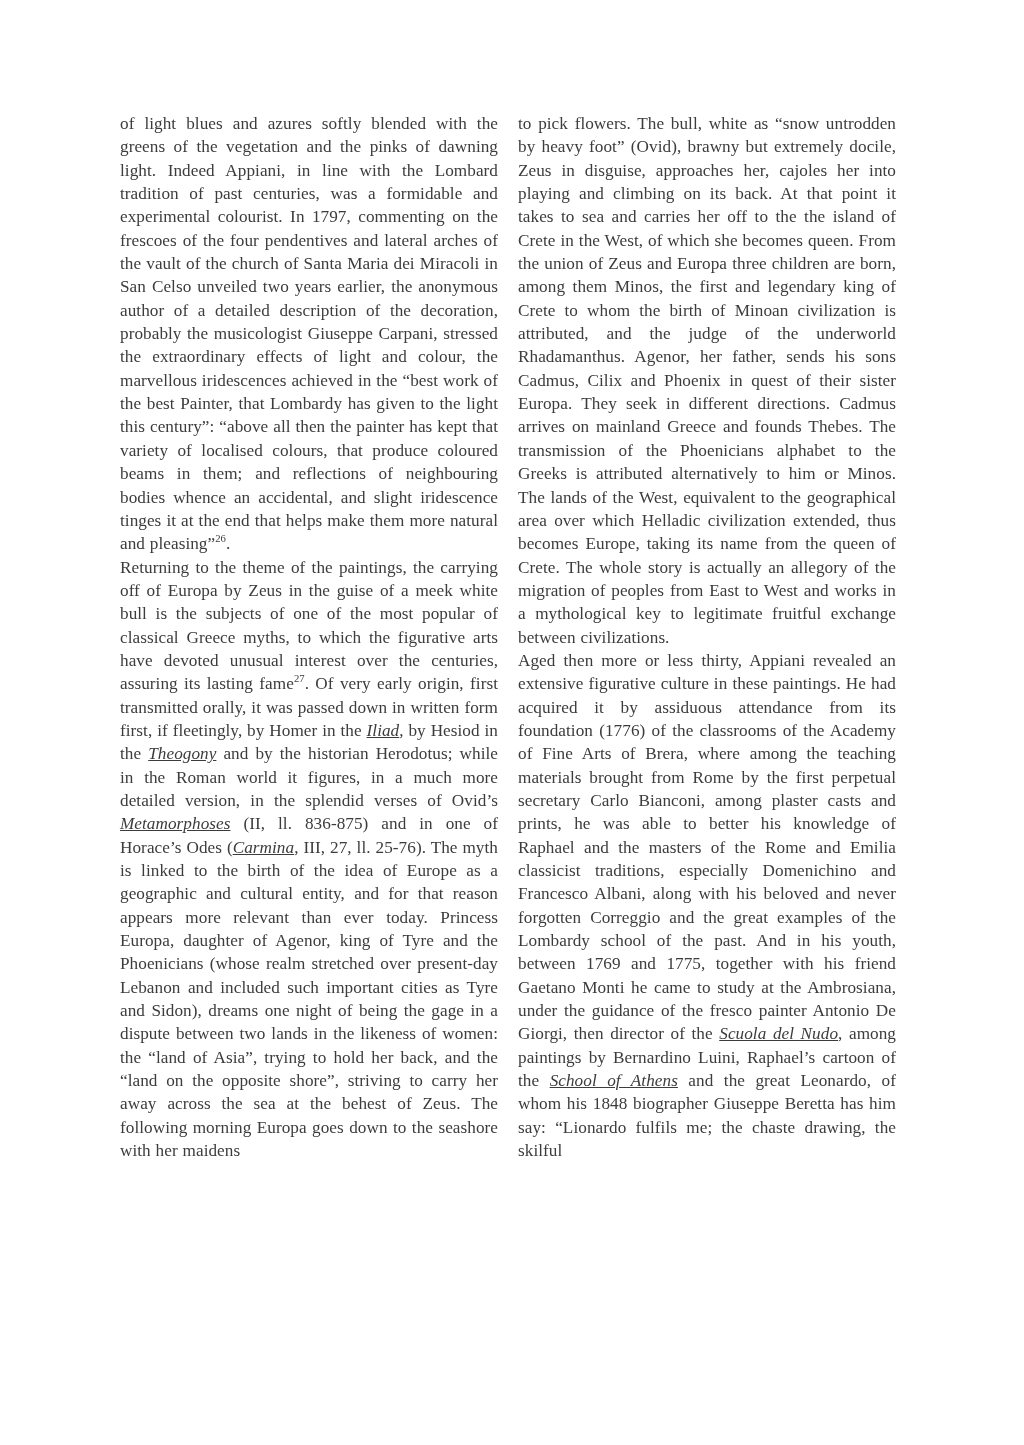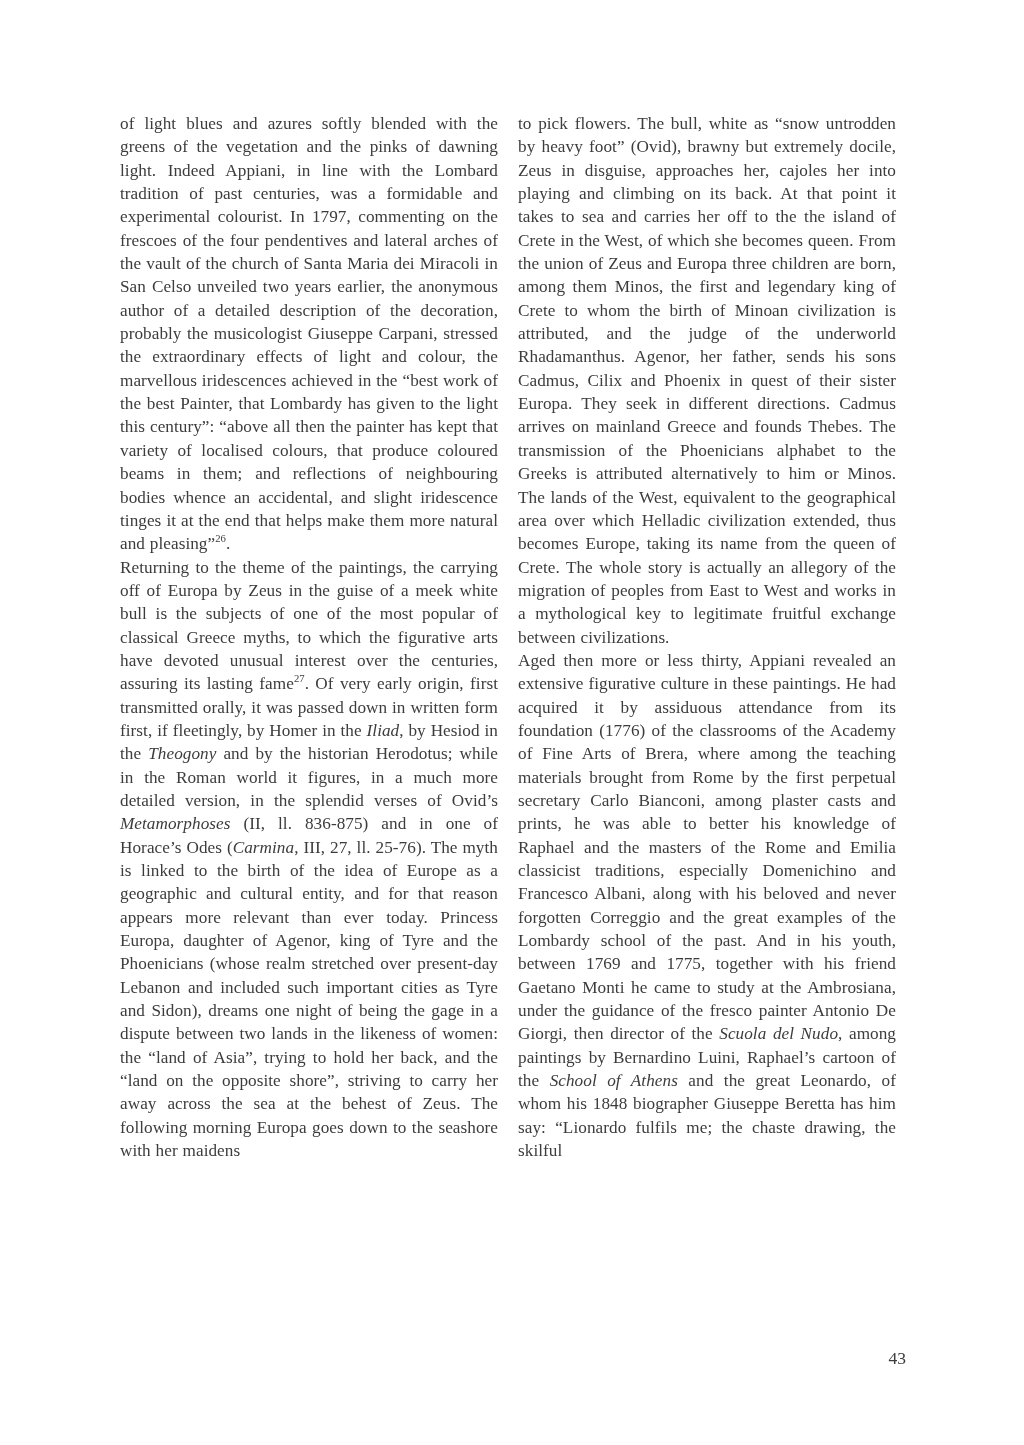--- a/index.html
+++ b/index.html
@@ -28,21 +28,21 @@
     font-feature-settings: "onum";
   }
   .col-left  { left: 120px; }
   .col-right { left: 518px; }
   .col p { margin: 0; padding: 0; }
   sup.fn {
     font-size: 0.62em;
     vertical-align: super;
     line-height: 0;
   }
-  i.it { font-style: italic; }
+  i.it { font-style: italic; text-decoration: underline; }
   .page-number {
     position: absolute;
     top: 1348px;
     left: 120px;
     width: 786px;
     text-align: right;
     font-size: 17.5px;
     color: #3c3c3c;
   }
 </style>
@@ -51,14 +51,13 @@
 
 <div class="page">
   <div class="col col-left">
       <p>of light blues and azures softly blended with the greens of the vegetation and the pinks of dawning light. Indeed Appiani, in line with the Lombard tradition of past centuries, was a formidable and experimental colourist. In 1797, commenting on the frescoes of the four pendentives and lateral arches of the vault of the church of Santa Maria dei Miracoli in San Celso unveiled two years earlier, the anonymous author of a detailed description of the decoration, probably the musicologist Giuseppe Carpani, stressed the extraordinary effects of light and colour, the marvellous iridescences achieved in the “best work of the best Painter, that Lombardy has given to the light this century”: “above all then the painter has kept that variety of localised colours, that produce coloured beams in them; and reflections of neighbouring bodies whence an accidental, and slight iridescence tinges it at the end that helps make them more natural and pleasing”<sup class="fn">26</sup>.</p>
       <p>Returning to the theme of the paintings, the carrying off of Europa by Zeus in the guise of a meek white bull is the subjects of one of the most popular of classical Greece myths, to which the figurative arts have devoted unusual interest over the centuries, assuring its lasting fame<sup class="fn">27</sup>. Of very early origin, first transmitted orally, it was passed down in written form first, if fleetingly, by Homer in the <i class="it">Iliad</i>, by Hesiod in the <i class="it">Theogony</i> and by the historian Herodotus; while in the Roman world it figures, in a much more detailed version, in the splendid verses of Ovid’s <i class="it">Metamorphoses</i> (II, ll. 836-875) and in one of Horace’s Odes (<i class="it">Carmina</i>, III, 27, ll. 25-76). The myth is linked to the birth of the idea of Europe as a geographic and cultural entity, and for that reason appears more relevant than ever today. Princess Europa, daughter of Agenor, king of Tyre and the Phoenicians (whose realm stretched over present-day Lebanon and included such important cities as Tyre and Sidon), dreams one night of being the gage in a dispute between two lands in the likeness of women: the “land of Asia”, trying to hold her back, and the “land on the opposite shore”, striving to carry her away across the sea at the behest of Zeus. The following morning Europa goes down to the seashore with her maidens</p>
     </div>
   <div class="col col-right">
       <p>to pick flowers. The bull, white as “snow untrodden by heavy foot” (Ovid), brawny but extremely docile, Zeus in disguise, approaches her, cajoles her into playing and climbing on its back. At that point it takes to sea and carries her off to the the island of Crete in the West, of which she becomes queen. From the union of Zeus and Europa three children are born, among them Minos, the first and legendary king of Crete to whom the birth of Minoan civilization is attributed, and the judge of the underworld Rhadamanthus.  Agenor, her father, sends his sons Cadmus, Cilix and Phoenix in quest of their sister Europa. They seek in different directions. Cadmus arrives on mainland Greece and founds Thebes. The transmission of the Phoenicians alphabet to the Greeks is attributed alternatively to him or Minos. The lands of the West, equivalent to the geographical area over which Helladic civilization extended, thus becomes Europe, taking its name from the queen of Crete. The whole story is actually an allegory of the migration of peoples from East to West and works in a mythological key to legitimate fruitful exchange between civilizations.</p>
       <p>Aged then more or less thirty, Appiani revealed an extensive figurative culture in these paintings. He had acquired it by assiduous attendance from its foundation (1776) of the classrooms of the Academy of Fine Arts of Brera, where among the teaching materials brought from Rome by the first perpetual secretary Carlo Bianconi, among plaster casts and prints, he was able to better his knowledge of Raphael and the masters of the Rome and Emilia classicist traditions, especially Domenichino and Francesco Albani, along with his beloved and never forgotten Correggio and the great examples of the Lombardy school of the past. And in his youth, between 1769 and 1775, together with his friend Gaetano Monti he came to study at the Ambrosiana, under the guidance of the fresco painter Antonio De Giorgi, then director of the <i class="it">Scuola del Nudo</i>, among paintings by Bernardino Luini, Raphael’s cartoon of the <i class="it">School of Athens</i> and the great Leonardo, of whom his 1848 biographer Giuseppe Beretta has him say: “Lionardo fulfils me; the chaste drawing, the skilful</p>
     </div>
-  <div class="page-number">43</div>
 </div>
 
 </body></html>

